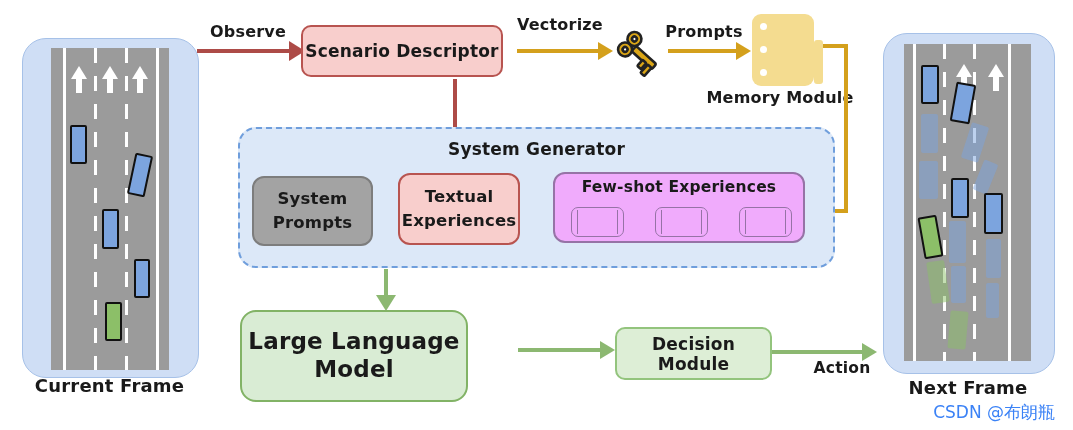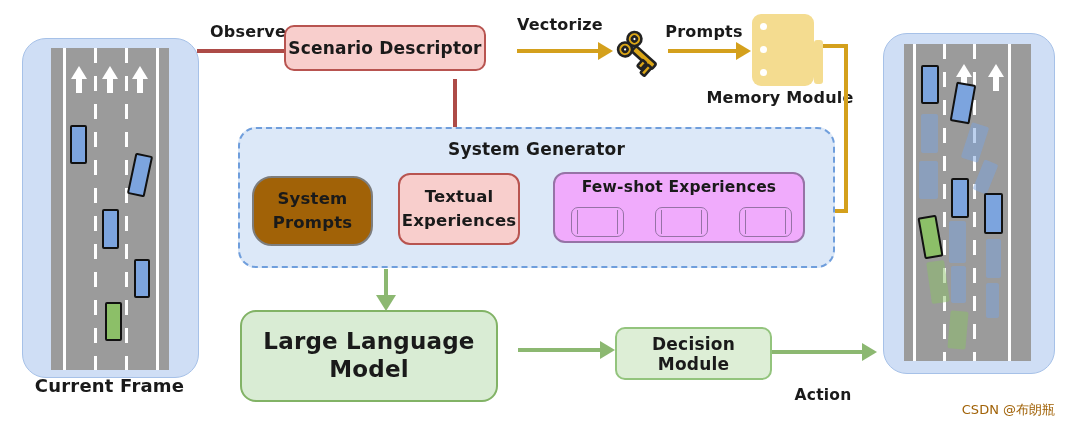--- a/index.html
+++ b/index.html
@@ -35,39 +35,39 @@
   .head.down.red{border-left:10px solid transparent;border-right:10px solid transparent;border-top:17px solid #ad4b47;}
   .head.down.green{border-left:10px solid transparent;border-right:10px solid transparent;border-top:16px solid #8cb871;}
   .flow-label{position:absolute;text-align:center;font-size:16px;}
 
   
   .node{position:absolute;box-sizing:border-box;display:flex;align-items:center;justify-content:center;
         text-align:center;white-space:pre-line;}
   .scenario{background:#f8cecc;border:2px solid #b85450;border-radius:10px;font-size:17px;}
   .container-pg{position:absolute;box-sizing:border-box;background:#dce8f8;border:2px dashed #6f9edc;border-radius:18px;}
   .pg-title{position:absolute;left:0;right:0;top:10px;text-align:center;font-size:17px;}
-  .sysbox{background:#a16207;border:2px solid #7d7d7d;border-radius:20px;font-size:16.5px;line-height:1.45;}
+  .sysbox{background:#a3a3a3;border:2px solid #7d7d7d;border-radius:12px;font-size:16.5px;line-height:1.45;}
   .textbox{background:#f8cecc;border:2px solid #b85450;border-radius:12px;font-size:16.5px;line-height:1.45;}
   .fewshot{position:absolute;box-sizing:border-box;background:#f0abfc;border:2px solid #9673a6;border-radius:12px;}
   .fewshot-title{position:absolute;left:0;right:0;top:4px;text-align:center;font-size:15.5px;}
   .exp-card{position:absolute;top:33px;width:53px;height:30px;box-sizing:border-box;border:1.5px solid #9673a6;border-radius:7px;}
   .exp-card::before,.exp-card::after{content:"";position:absolute;top:2px;bottom:2px;width:0;border-left:1.5px solid #9673a6;}
   .exp-card::before{left:5px;} .exp-card::after{right:5px;}
   .llm{background:#d9ecd4;border:2.5px solid #82b366;border-radius:16px;flex-direction:column;}
   .llm-title{font-size:23px;font-weight:700;line-height:1.2;}
   .llm-sub{font-size:16px;word-spacing:6px;}
   .decoder{background:#ddeed6;border:2px solid #93c47d;border-radius:10px;font-size:17px;}
 
   
   .memory-body{position:absolute;background:#f4dc90;border-radius:9px;}
   .memory-tab{position:absolute;background:#f4dc90;border-radius:3px;}
   .memory-dot{position:absolute;width:7px;height:7px;border-radius:50%;background:#fff;}
   .memory-label{position:absolute;text-align:center;font-size:16px;font-weight:700;}
 
-  .watermark{position:absolute;color:#a16207;font-size:13px;text-align:right;font-style:normal;}
+  .watermark{position:absolute;color:#3b82f6;font-size:17px;text-align:right;font-style:normal;}
 </style>
 </head>
 <body>
 
 <div class="canvas">
 
   <div class="frame-panel" style="left:22px;top:38px;width:175px;height:338px;">
     <div class="road" id="road-current" style="left:28px;top:9px;width:118px;height:322px;">
       <div class="lane-line solid" style="left:12px;"></div>
       <div class="lane-line dashed" style="left:43px;"></div>
@@ -118,26 +118,27 @@
         <div class="car blue ghost" style="left: 82px; top: 239px; width: 13px; height: 35px;"></div>
         <div class="car green ghost" style="left: 25px; top: 217px; width: 18px; height: 42px; transform: rotate(-8deg);"></div>
         <div class="car green ghost" style="left: 45px; top: 267px; width: 18px; height: 38px; transform: rotate(5deg);"></div>
         <div class="car blue" style="left: 17px; top: 21px; width: 18px; height: 39px;"></div>
         <div class="car blue" style="left: 49px; top: 39px; width: 20px; height: 40px; transform: rotate(10deg);"></div>
         <div class="car blue" style="left: 47px; top: 134px; width: 18px; height: 40px;"></div>
         <div class="car blue" style="left: 80px; top: 149px; width: 19px; height: 41px;"></div>
         <div class="car green" style="left: 17px; top: 172px; width: 19px; height: 42px; transform: rotate(-10deg);"></div>
       </div>
   </div>
+  <div class="frame-label hand" style="left:883px;top:377px;width:170px;">Next Frame</div>
 
   <div class="flow-label hand" style="left:198px;top:22px;width:100px;">Observe</div>
   <div class="shaft-h red-bg" style="left:197px;top:49px;width:92px;"></div>
   <div class="head right red" style="left:289px;top:41px;"></div>
 
-  <div class="node scenario hand" style="left:284px;top:25px;width:202px;height:46px;">Scenario Descriptor</div>
+  <div class="node scenario hand" style="left:301px;top:25px;width:202px;height:52px;">Scenario Descriptor</div>
 
   <div class="shaft-v red-bg" style="left:453px;top:79px;height:77px;"></div>
   <div class="head down red" style="left:445px;top:155px;"></div>
 
   <div class="flow-label hand" style="left:512px;top:15px;width:96px;">Vectorize</div>
   <div class="shaft-h gold-bg" style="left:517px;top:49px;width:81px;"></div>
   <div class="head right gold" style="left:598px;top:42px;"></div>
 
   <svg class="abs" style="left:611px;top:26px;" width="54" height="54" viewBox="0 0 54 54">
     <g transform="rotate(42 27 27)" stroke="#222" stroke-width="2.6" fill="#dba617" stroke-linejoin="round">
@@ -180,28 +181,28 @@
   <div class="fewshot" style="left:553px;top:172px;width:252px;height:71px;">
     <div class="fewshot-title hand">Few-shot Experiences</div>
     <div class="exp-card" style="left:16px;"></div>
     <div class="exp-card" style="left:100px;"></div>
     <div class="exp-card" style="left:184px;"></div>
   </div>
 
   <div class="shaft-v green-bg" style="left:384px;top:269px;height:27px;"></div>
   <div class="head down green" style="left:376px;top:295px;"></div>
 
-  <div class="node llm" style="left:240px;top:310px;width:258px;height:92px;">
+  <div class="node llm" style="left:240px;top:310px;width:228px;height:92px;">
     <div class="llm-title hand">Large Language Model</div>
   </div>
 
   <div class="shaft-h green-bg" style="left:518px;top:348px;width:82px;"></div>
   <div class="head right green" style="left:600px;top:341px;"></div>
 
   <div class="node decoder hand" style="left:615px;top:327px;width:157px;height:53px;">Decision Module</div>
 
   <div class="shaft-h green-bg" style="left:772px;top:350px;width:90px;"></div>
   <div class="head right green" style="left:862px;top:343px;"></div>
-  <div class="flow-label hand" style="left:788px;top:359px;width:70px;font-size:15.5px;margin-top:27px;">Action</div>
+  <div class="flow-label hand" style="left:807px;top:359px;width:70px;font-size:15.5px;">Action</div>
 
   <div class="watermark" style="left:915px;top:401px;width:140px;">CSDN @布朗瓶</div>
 
 </div>
 
 </body></html>

